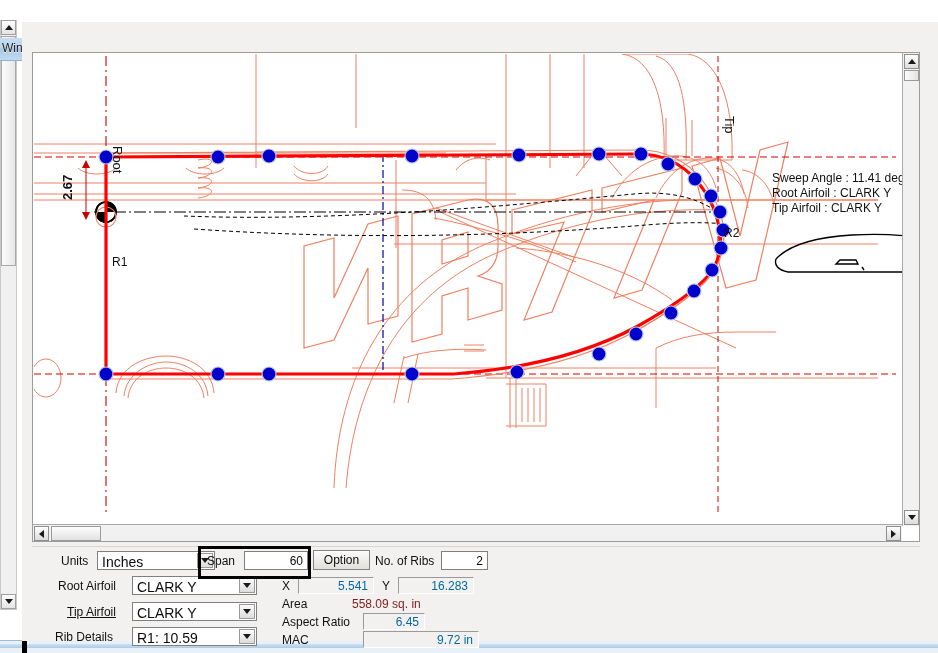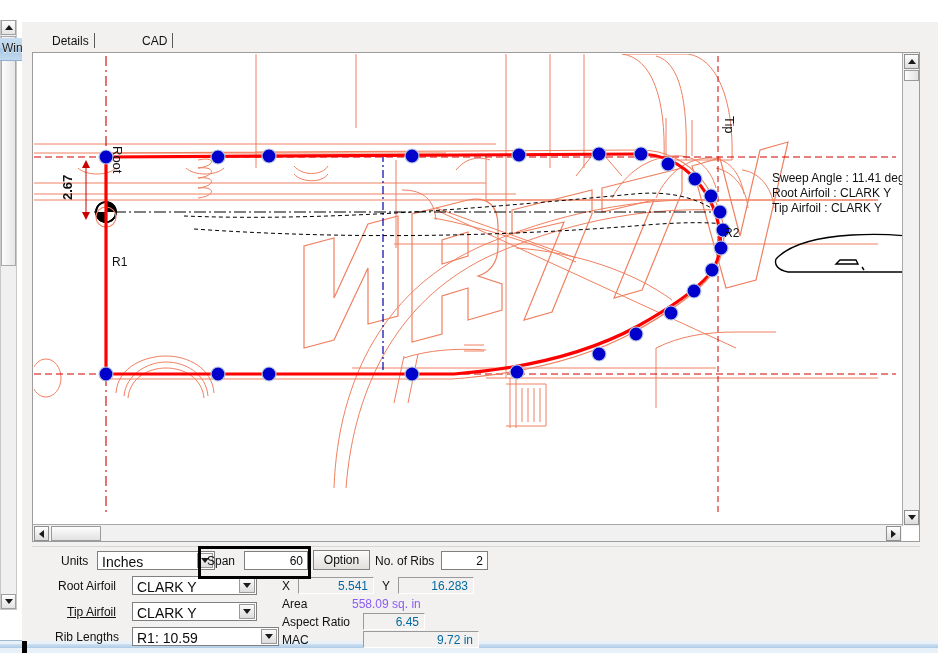--- a/index.html
+++ b/index.html
@@ -213,21 +213,21 @@
     box-sizing:border-box;
     display:flex;align-items:center;justify-content:center;
     font-size:12px;color:#0d0d0d;
   }
   #span-highlight{
     position:absolute;left:176px;top:524px;width:113px;height:33px;
     border:3px solid #000000;box-sizing:border-box;
     background:transparent;
     pointer-events:none;
   }
-  .plain{position:absolute;font-size:12px;color:#8b5cf6;white-space:nowrap;}
+  .plain{position:absolute;font-size:12px;color:#7f1d1d;white-space:nowrap;}
 </style>
 </head>
 <body>
 
 <div id="bg-window">
   <div id="bg-left-scroll">
     <div class="sb-arrow up">
         <div class="tri tri-up"></div>
       </div>
     <div class="sb-thumb"></div>
@@ -252,30 +252,20 @@
     </div>
     <div class="tb-btn" id="btn-close">
       <span class="close-glyph">✕</span>
     </div>
   </div>
 
   <div id="dlg-left-border"></div>
 
   <div id="client">
 
-    <div id="tabstrip">
-      <div class="tab" id="tab-details">
-        <span>Details</span>
-        <span class="sep"></span>
-      </div>
-      <div class="tab" id="tab-cad">
-        <span>CAD</span>
-        <span class="sep"></span>
-      </div>
-    </div>
 
     <div id="draw-panel">
 
       <div id="canvas-wrap">
         <svg width="869" height="471" viewBox="0 0 869 471" xmlns="http://www.w3.org/2000/svg">
           <defs>
             <g id="bgDraw" stroke="#f08060" stroke-width="1" fill="none">
 
               <path d="M0,96 L480,96"></path>
               <path d="M0,105 L430,105"></path>
@@ -520,22 +510,22 @@
       </div>
 
       <div class="lbl" style="left:250px;top:50px;">Area</div>
       <div class="plain" style="left:320px;top:50px;">558.09 sq. in</div>
 
       <div class="lbl" style="left:250px;top:68px;">Aspect Ratio</div>
       <div class="ro-box" style="left:331px;top:66px;width:62px;padding-left:35px;">
         <span class="val">6.45</span>
       </div>
 
-      <div class="lbl" style="left:23px;top:83px;">Rib Lengths</div>
-      <div class="combo" style="left:100px;top:80px;width:147px;">
+      <div class="lbl" style="left:23px;top:83px;">Rib Details</div>
+      <div class="combo" style="left:100px;top:80px;width:125px;">
         <span class="val">R1: 10.59</span>
         <span class="arrowbox">
             <span class="tri tri-dn"></span>
           </span>
       </div>
 
       <div class="lbl" style="left:250px;top:86px;">MAC</div>
       <div class="ro-box" style="left:331px;top:84px;width:116px;">
         <span class="val">9.72 in</span>
       </div>

